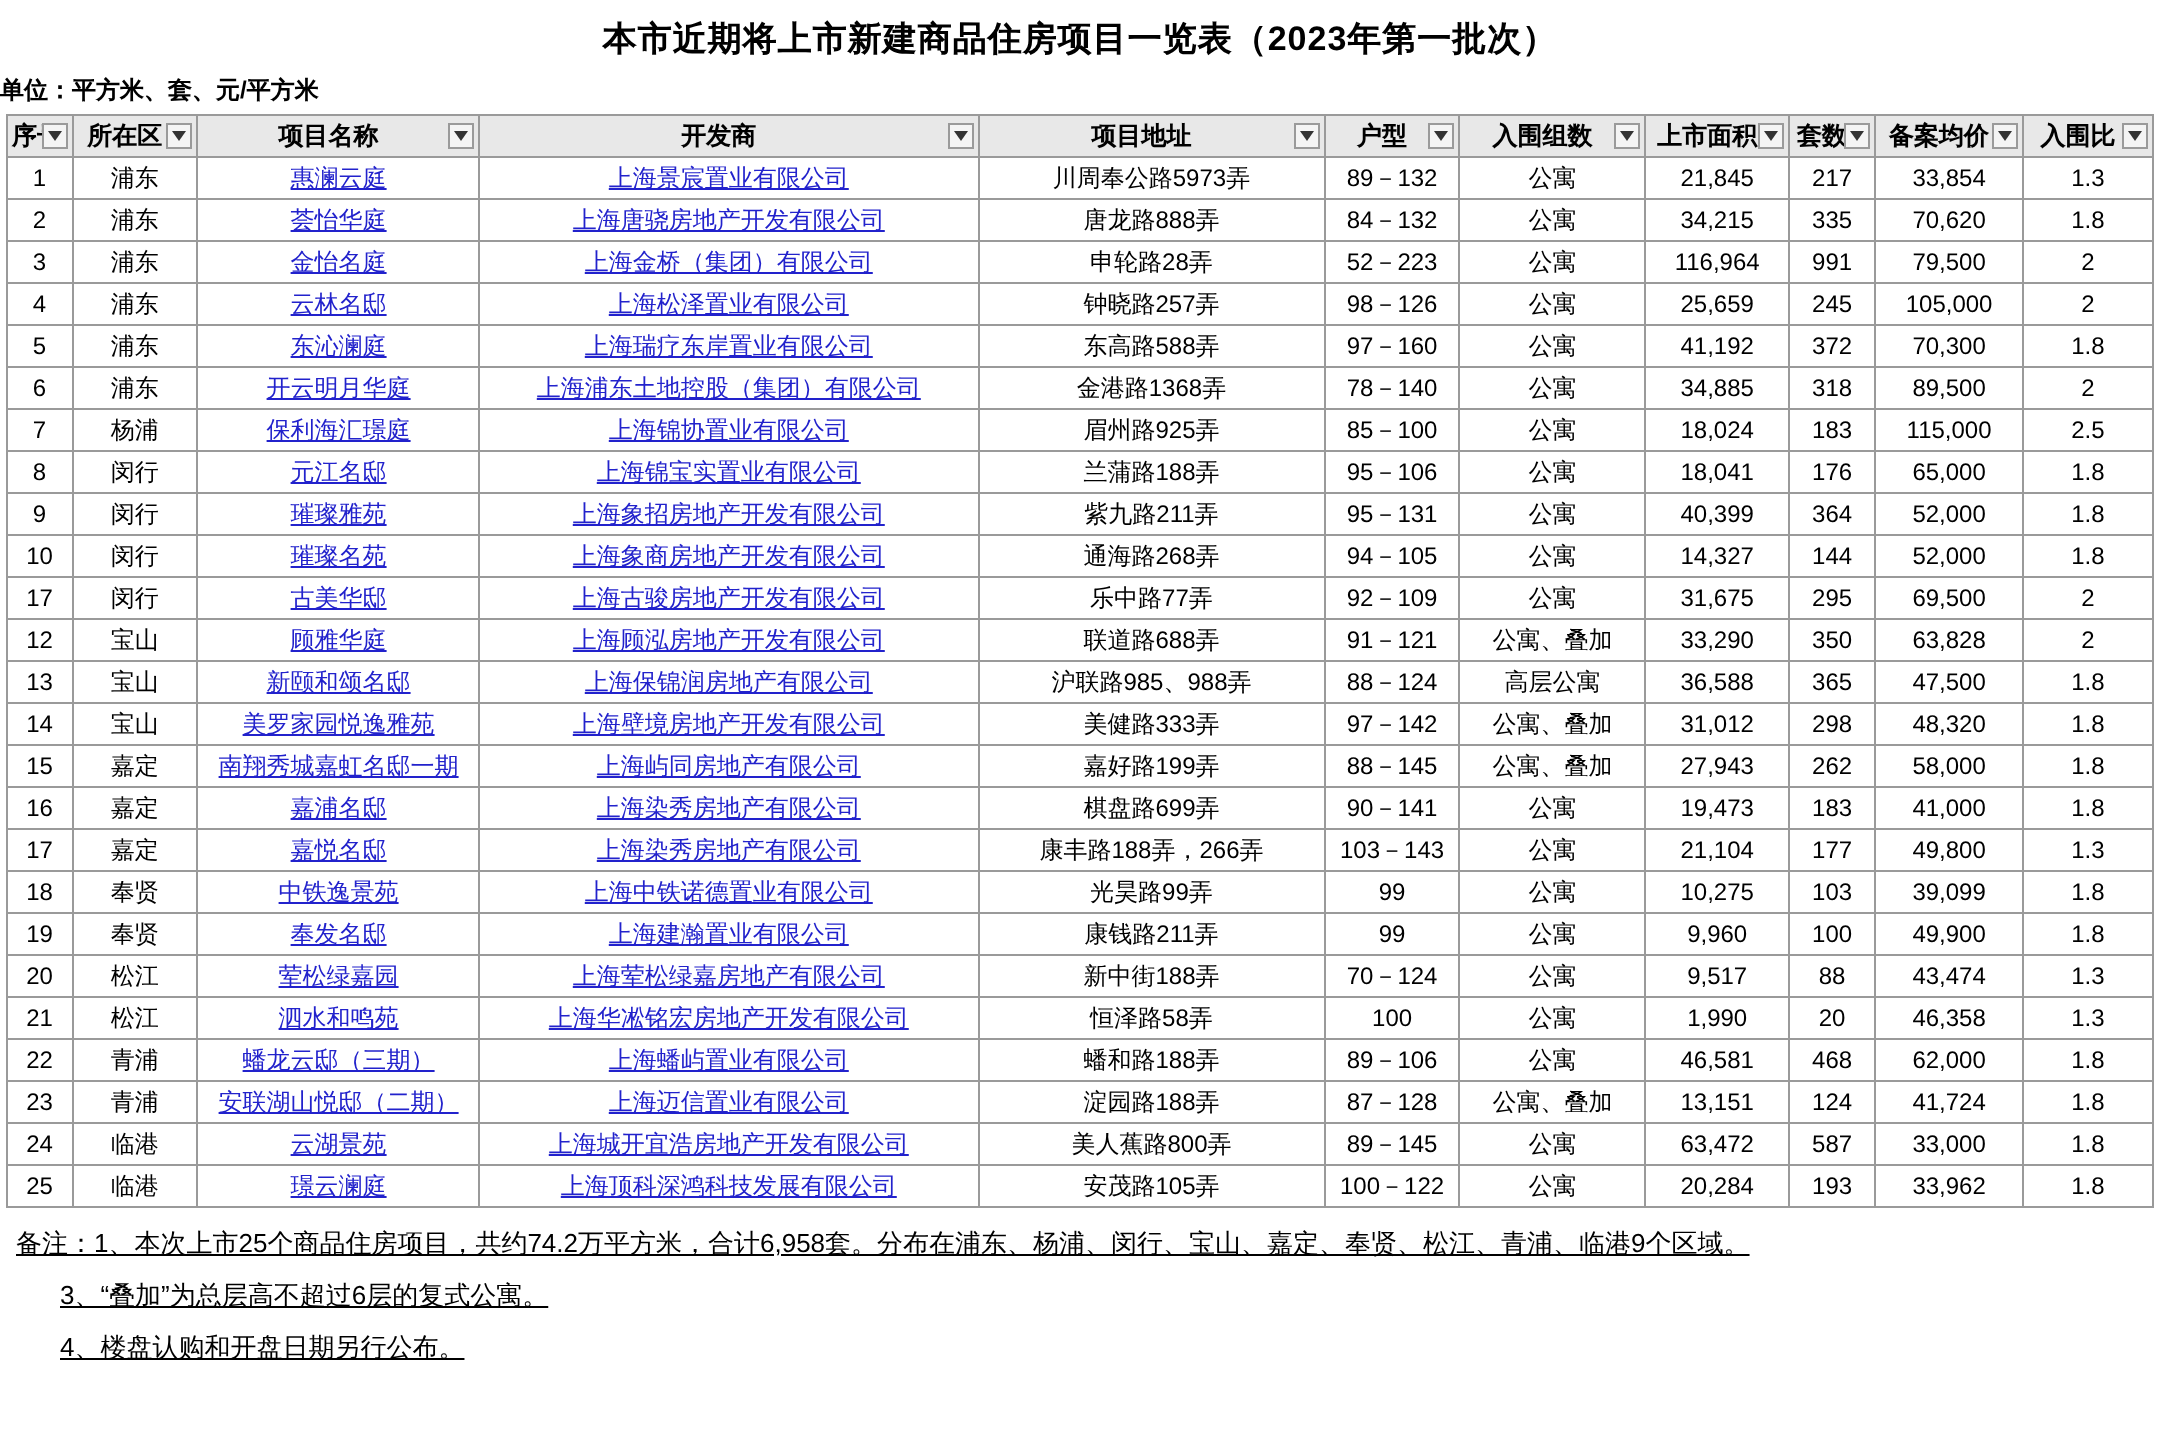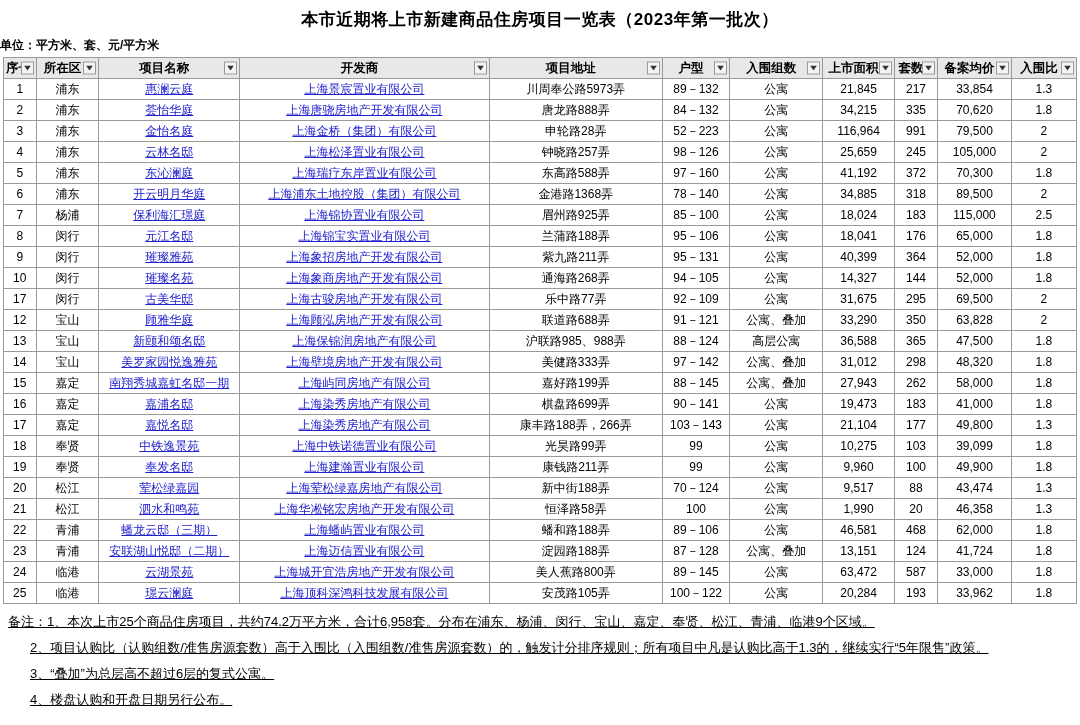--- a/index.html
+++ b/index.html
@@ -544,18 +544,17 @@
           <td>20,284</td>
           <td>193</td>
           <td>33,962</td>
           <td>1.8</td>
         </tr>
       </tbody>
   </table>
 
   <div class="notes">
     <p class="note-indent">备注：1、本次上市25个商品住房项目，共约74.2万平方米，合计6,958套。分布在浦东、杨浦、闵行、宝山、嘉定、奉贤、松江、青浦、临港9个区域。</p>
-    <p class="note-2">2、项目认购比（认购组数/准售房源套数）高于入围比（入围组数/准售房源套数）的，触发计分排序规则；所有项目中凡是认购比高于1.3的，继续实行“5年限售”政策。</p>
     <p class="note-3">3、“叠加”为总层高不超过6层的复式公寓。</p>
     <p class="note-4">4、楼盘认购和开盘日期另行公布。</p>
   </div>
 
 </div>
 
 </body></html>

